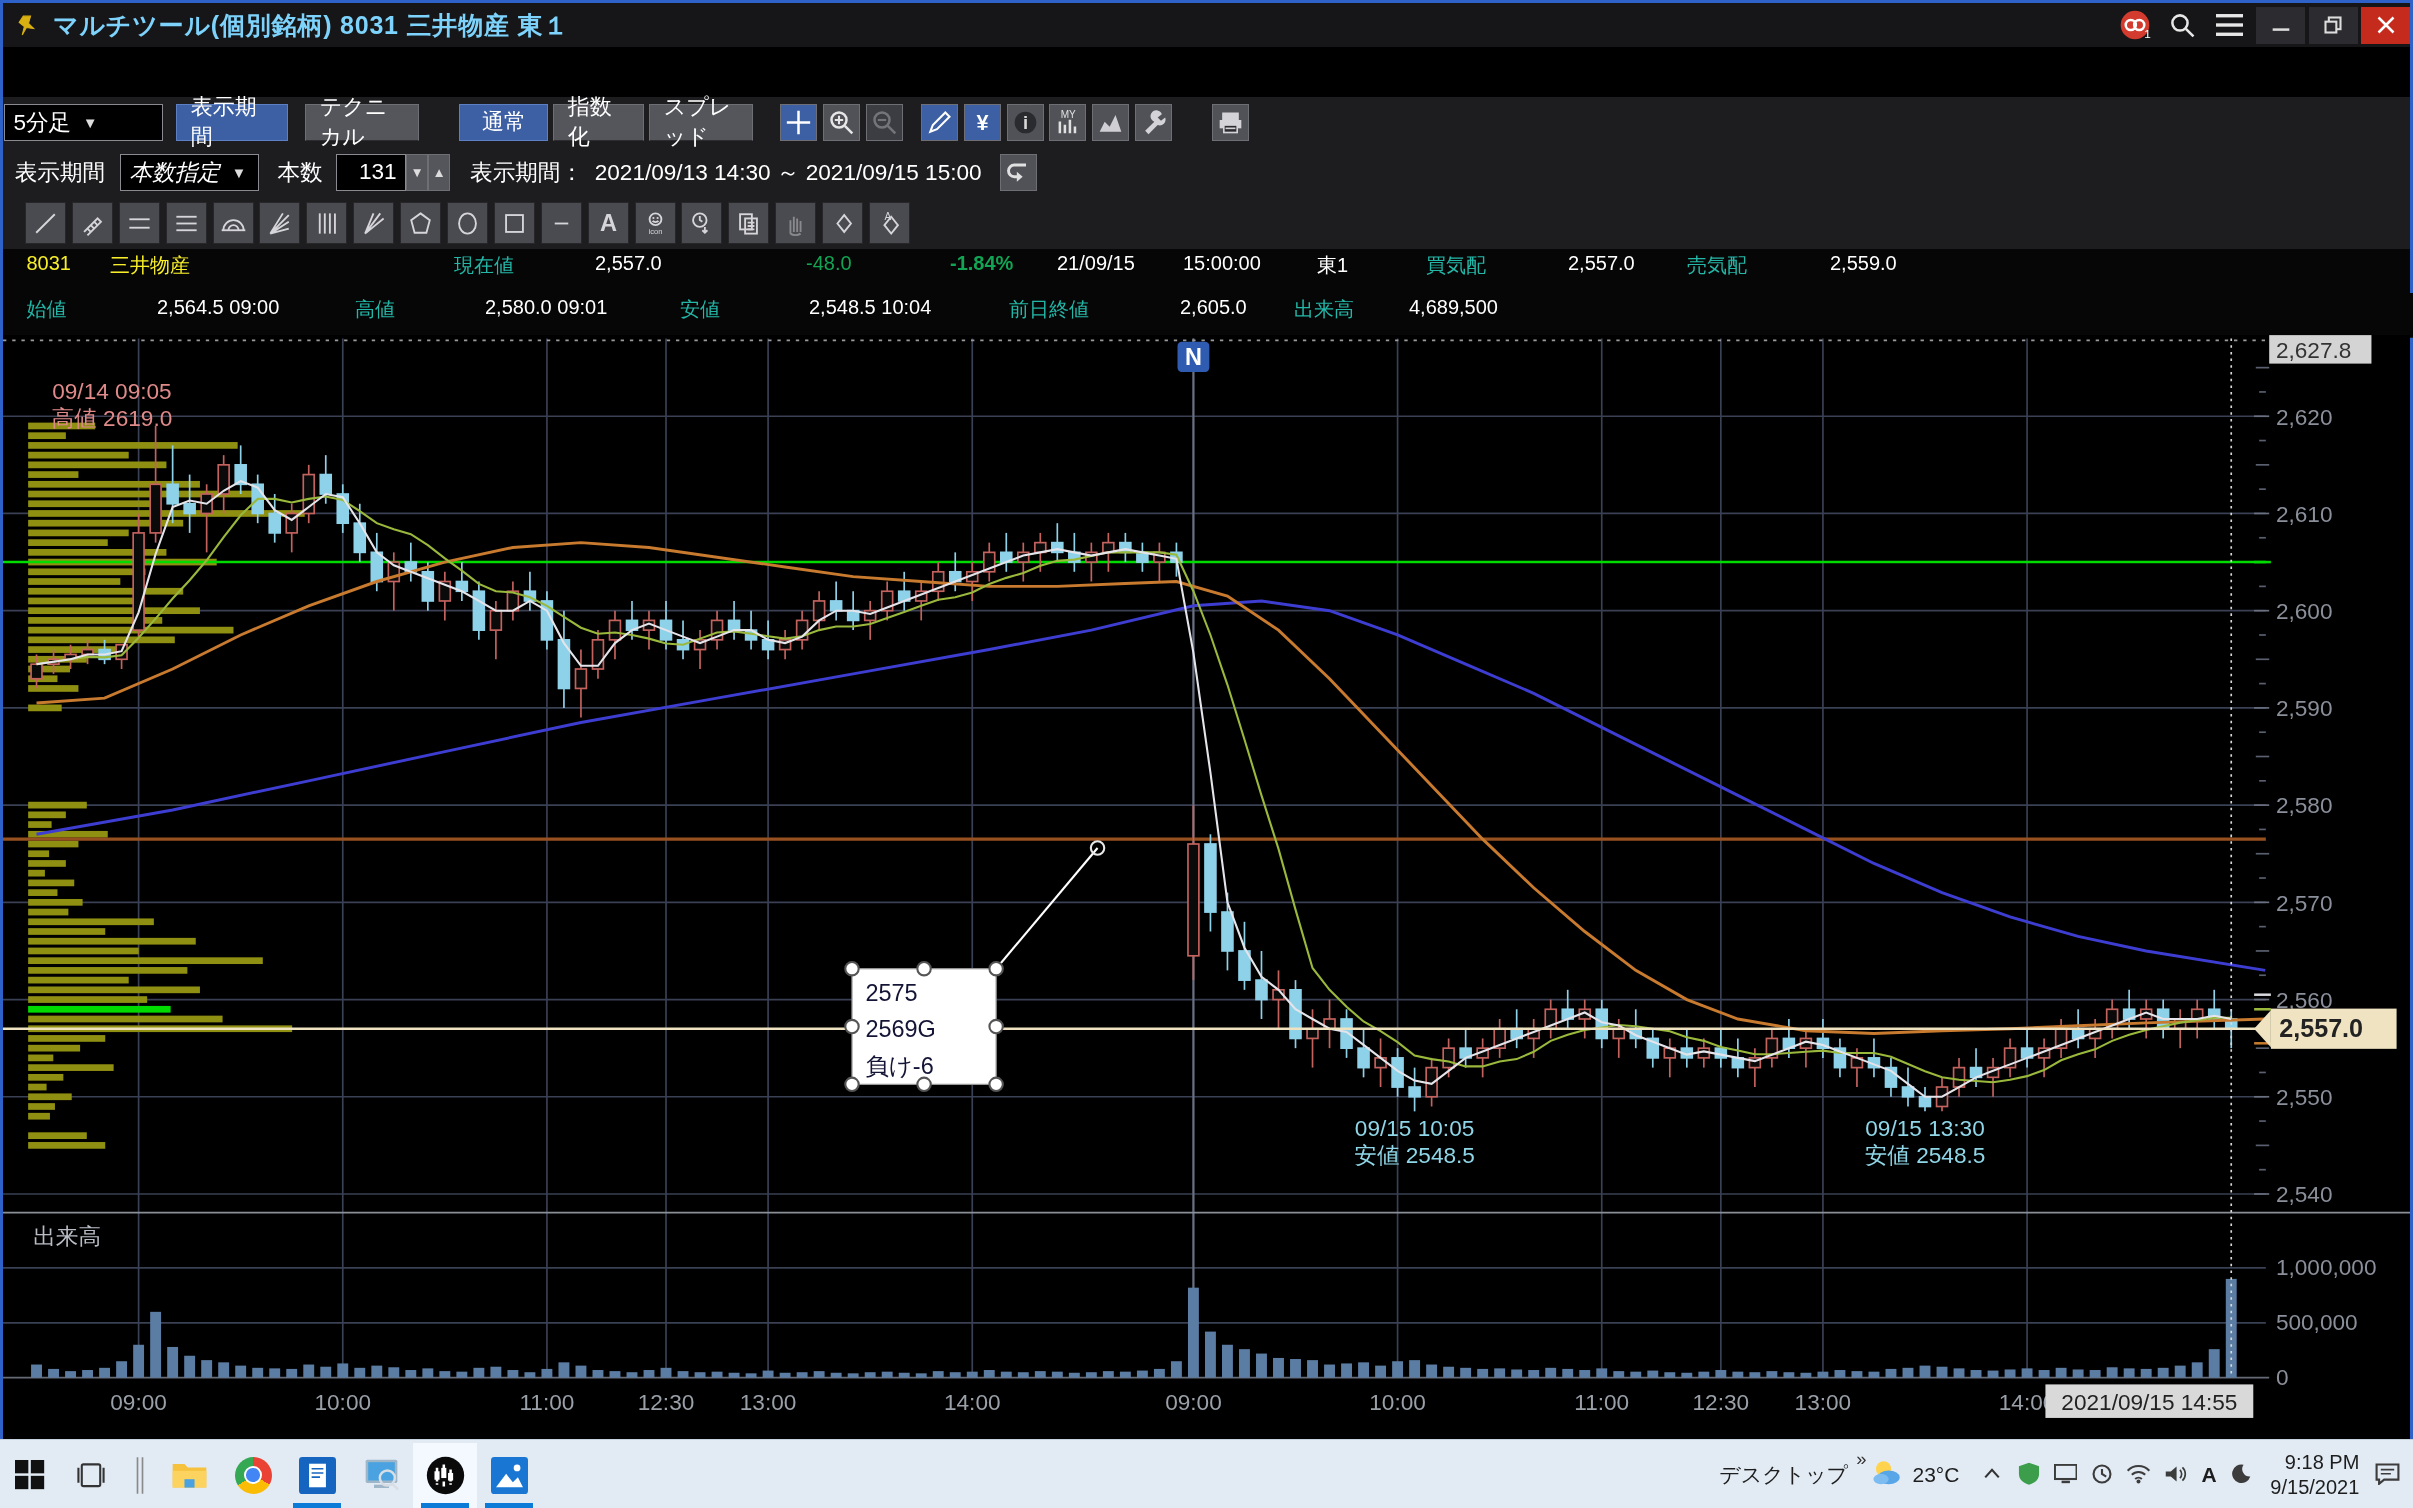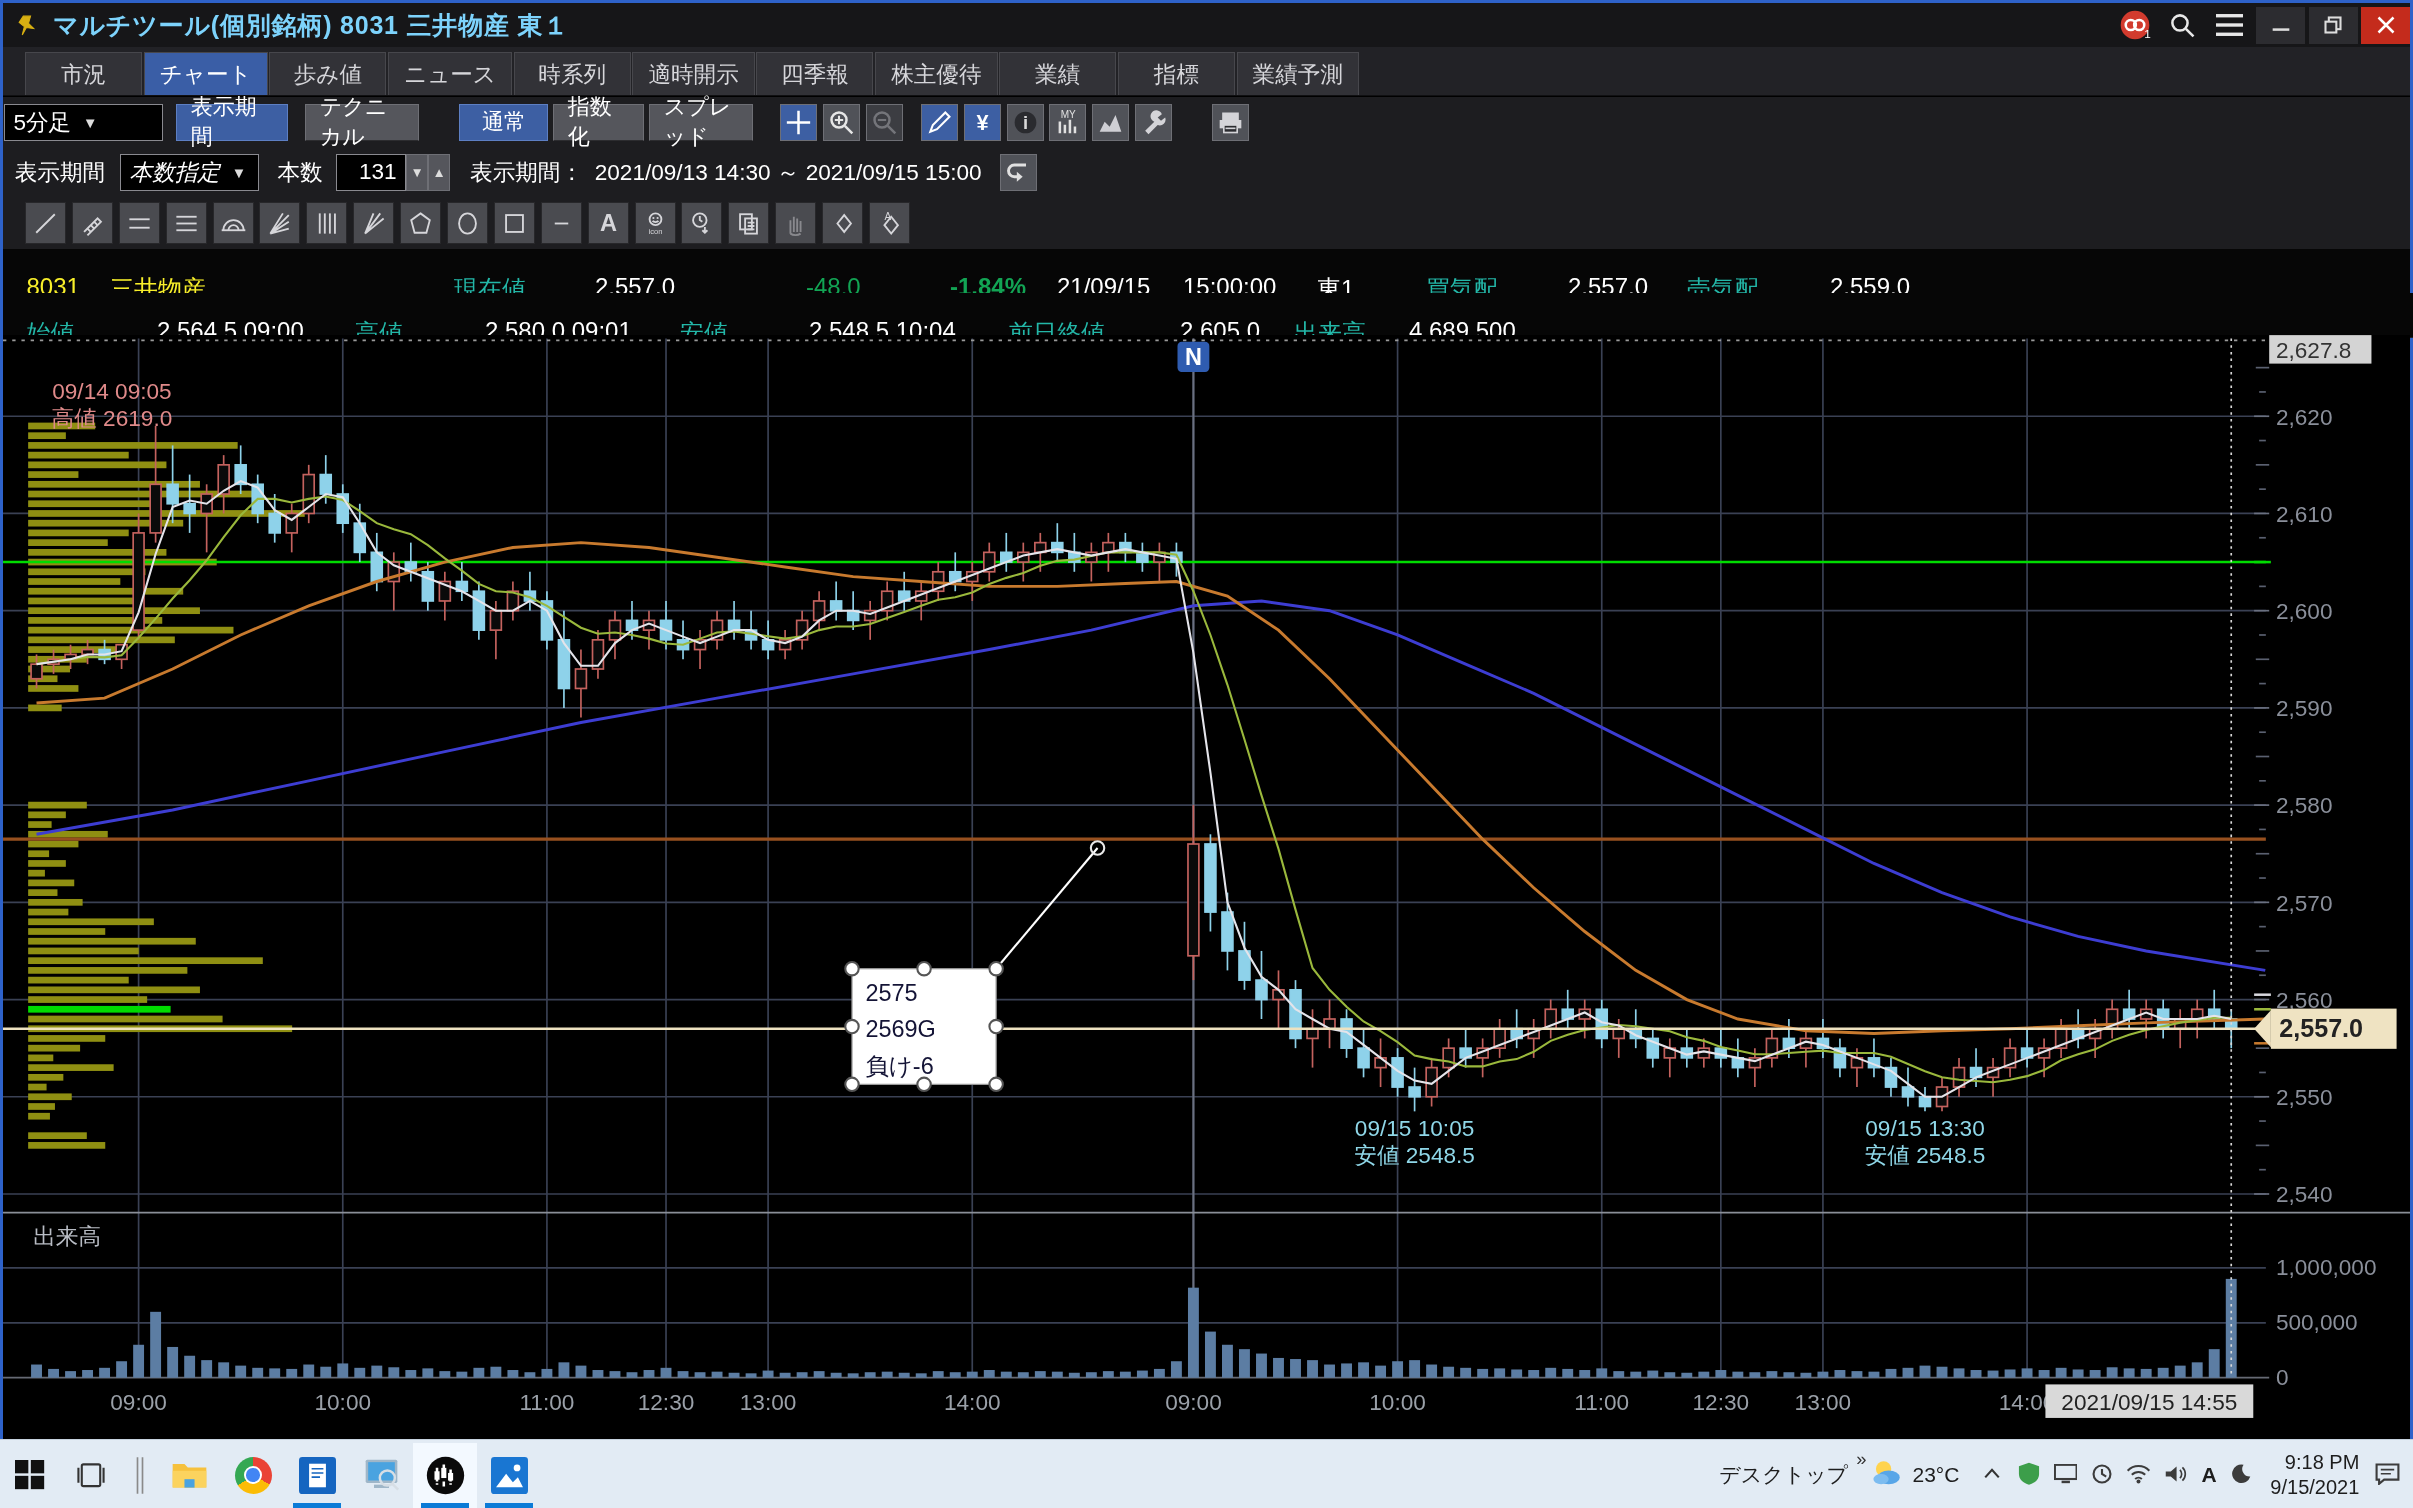--- a/index.html
+++ b/index.html
@@ -32,21 +32,21 @@
   
   #toolbar2{position:absolute;left:0;top:144px;width:100%;height:50px;background:#1d1d20;display:flex;align-items:center;padding-left:11.7px;box-sizing:border-box;color:#fff;font-size:22.6px;}
   .spin{width:22px;height:37px;background:#55565c;border:0.8px solid #6e6f75;display:flex;align-items:center;justify-content:center;color:#ddd;font-size:13.4px;box-sizing:border-box;}
   
   #drawbar{position:absolute;left:0;top:194px;width:100%;height:52px;background:#1d1d20;display:flex;align-items:center;padding-left:22px;box-sizing:border-box;}
   .dbtn{width:39px;height:40px;background:#4a4b50;border:0.8px solid #27272a;display:flex;align-items:center;justify-content:center;margin-right:5.9px;}
   .dbtn.dim svg{opacity:.45;}
   
   #quote1,#quote2{position:absolute;left:0;width:100%;height:44px;background:#060606;}
   #quote1{top:246px;} #quote2{top:290px;border-bottom:1.7px solid #222;padding-left:24px;}
-  .q{position:absolute;top:24px;font-size:24px;white-space:pre;}
+  .q{position:absolute;top:3px;font-size:20px;white-space:pre;}
   .yellow{color:#f8ef2a;} .teal{color:#23b7a8;} .white{color:#fff;} .green{color:#12a454;}
   
   #chartwrap{position:absolute;left:0;top:332px;width:2407px;height:1104px;background:#000;}
   
   #taskbar{position:absolute;left:0;top:1439px;width:2413px;height:70px;background:#e2ebf4;border-top:0.8px solid #c6d2de;display:flex;align-items:center;}
   #search{width:536px;height:55px;background:#fff;border:1.7px solid #b8b8b8;display:flex;align-items:center;margin-left:20px;}
   #search .ph{color:#4f4f4f;font-size:22.6px;margin-left:8.4px;}
   .tk-ico{width:64px;height:65px;display:flex;align-items:center;justify-content:center;position:relative;}
   .tk-ico.active{background:#f3f9ff;}
   .underline{position:absolute;bottom:0;left:8.4px;right:8.4px;height:4.2px;background:#0b7bd7;}
@@ -98,33 +98,20 @@
           <rect x="3" y="8" width="13" height="13" fill="#2c2c30" stroke="#ddd" stroke-width="2.5"></rect>
         </svg>
     </span>
     <span class="winbtn close">
       <svg width="20" height="20" viewBox="0 0 24 24">
           <path d="M3 3 L21 21 M21 3 L3 21" stroke="#fff" stroke-width="3"></path>
         </svg>
     </span>
   </div>
 
-  <div id="tabbar">
-      <div class="tab">市況</div>
-      <div class="tab active">チャート</div>
-      <div class="tab">歩み値</div>
-      <div class="tab">ニュース</div>
-      <div class="tab">時系列</div>
-      <div class="tab">適時開示</div>
-      <div class="tab">四季報</div>
-      <div class="tab">株主優待</div>
-      <div class="tab">業績</div>
-      <div class="tab">指標</div>
-      <div class="tab">業績予測</div>
-    </div>
 
   <div id="toolbar1">
     <span class="dd" style="width:159px;">
       <span>5分足</span>
         <span class="spacer"></span>
         <span class="arr">▼</span>
     </span>
     <span style="width:13.4px;"></span>
     <span class="btn blue" style="width:112px;">表示期間</span>
     <span style="width:17px;"></span>

